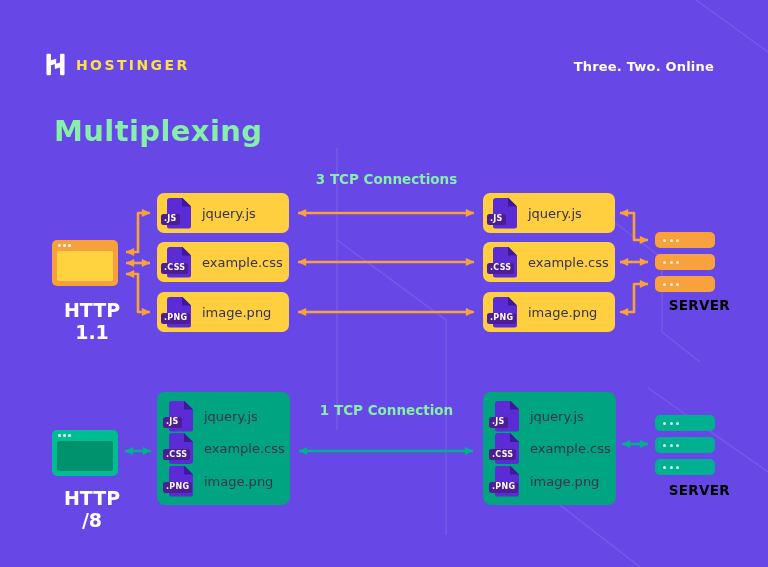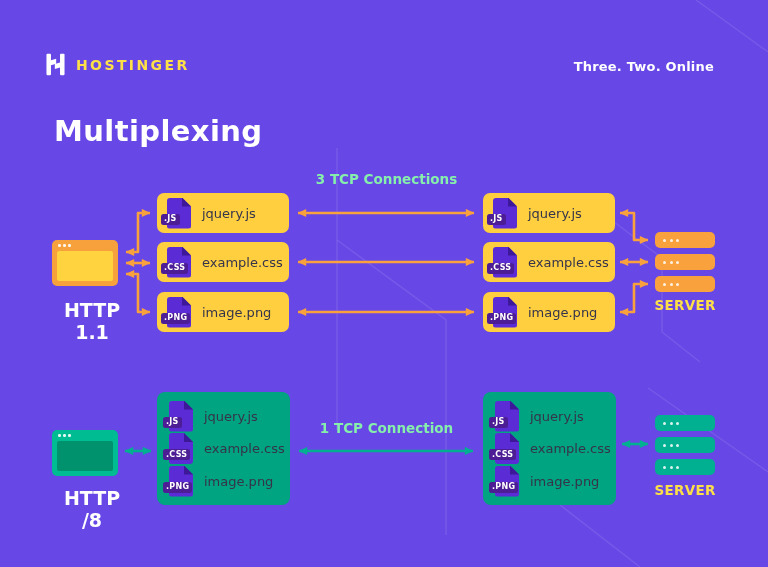--- a/index.html
+++ b/index.html
@@ -8,26 +8,26 @@
     background:#6747E6;
     font-family:"DejaVu Sans","Liberation Sans",sans-serif;
   }
   .abs{position:absolute;}
   svg.layer{position:absolute;left:0;top:0;pointer-events:none;}
 
   
   .brand{left:44px;top:53px;display:flex;align-items:center;gap:9px;color:#fde047;}
   .brand-name{font-weight:bold;font-size:14px;letter-spacing:2.4px;}
   .tagline{right:54px;top:59px;color:#fff;font-weight:bold;font-size:13px;letter-spacing:0.2px;}
-  .page-title{left:54px;top:114px;color:#ffffff;font-weight:bold;font-size:29px;letter-spacing:0.4px;}
+  .page-title{left:54px;top:114px;color:#86efac;font-weight:bold;font-size:29px;letter-spacing:0.4px;}
 
   
   .conn-label{color:#86efac;font-weight:bold;font-size:13.5px;text-align:center;}
   .conn-top{left:296px;width:181px;top:171px;}
-  .conn-bottom{left:297px;width:179px;top:420px;}
+  .conn-bottom{left:297px;width:179px;top:402px;}
 
   
   .browser{width:66px;height:46px;border-radius:5px;}
   .browser .screen{position:absolute;left:5px;right:5px;top:11px;bottom:5px;border-radius:2px;}
   .browser .win-dots{position:absolute;left:6px;top:4px;display:flex;gap:2.5px;}
   .win-dots i{width:2.6px;height:2.6px;border-radius:50%;background:rgba(255,255,255,0.9);}
   .browser-top{left:52px;top:240px;background:#F6A13C;}
   .browser-top .screen{background:#FFD23F;}
   .browser-bottom{left:52px;top:430px;background:#00BC92;}
   .browser-bottom .screen{background:#00926C;}
@@ -62,21 +62,21 @@
   .file-row{display:flex;align-items:center;gap:11px;color:#36344B;font-size:13px;}
 
   
   .server{width:60px;display:flex;flex-direction:column;gap:6px;}
   .server-top{left:655px;top:232px;}
   .server-bottom{left:655px;top:415px;}
   .unit{height:16px;border-radius:5px;display:flex;align-items:center;padding-left:8px;gap:3.5px;}
   .unit-orange{background:#F9A13C;}
   .unit-green{background:#00B090;}
   .unit i{width:3px;height:3px;border-radius:50%;background:rgba(255,255,255,0.85);}
-  .server-label{color:#fde047;font-weight:bold;font-size:13.5px;letter-spacing:0.3px;text-align:center;width:90px;left:640px;}
+  .server-label{color:#000000;font-weight:bold;font-size:13.5px;letter-spacing:0.3px;text-align:right;width:90px;left:640px;}
   .server-label-top{top:297px;}
   .server-label-bottom{top:482px;}
 </style>
 </head>
 <body>
 
 <div class="canvas">
 
   <svg class="layer" width="768" height="567">
     <g fill="none" stroke="rgba(255,255,255,0.10)" stroke-width="1.5">

